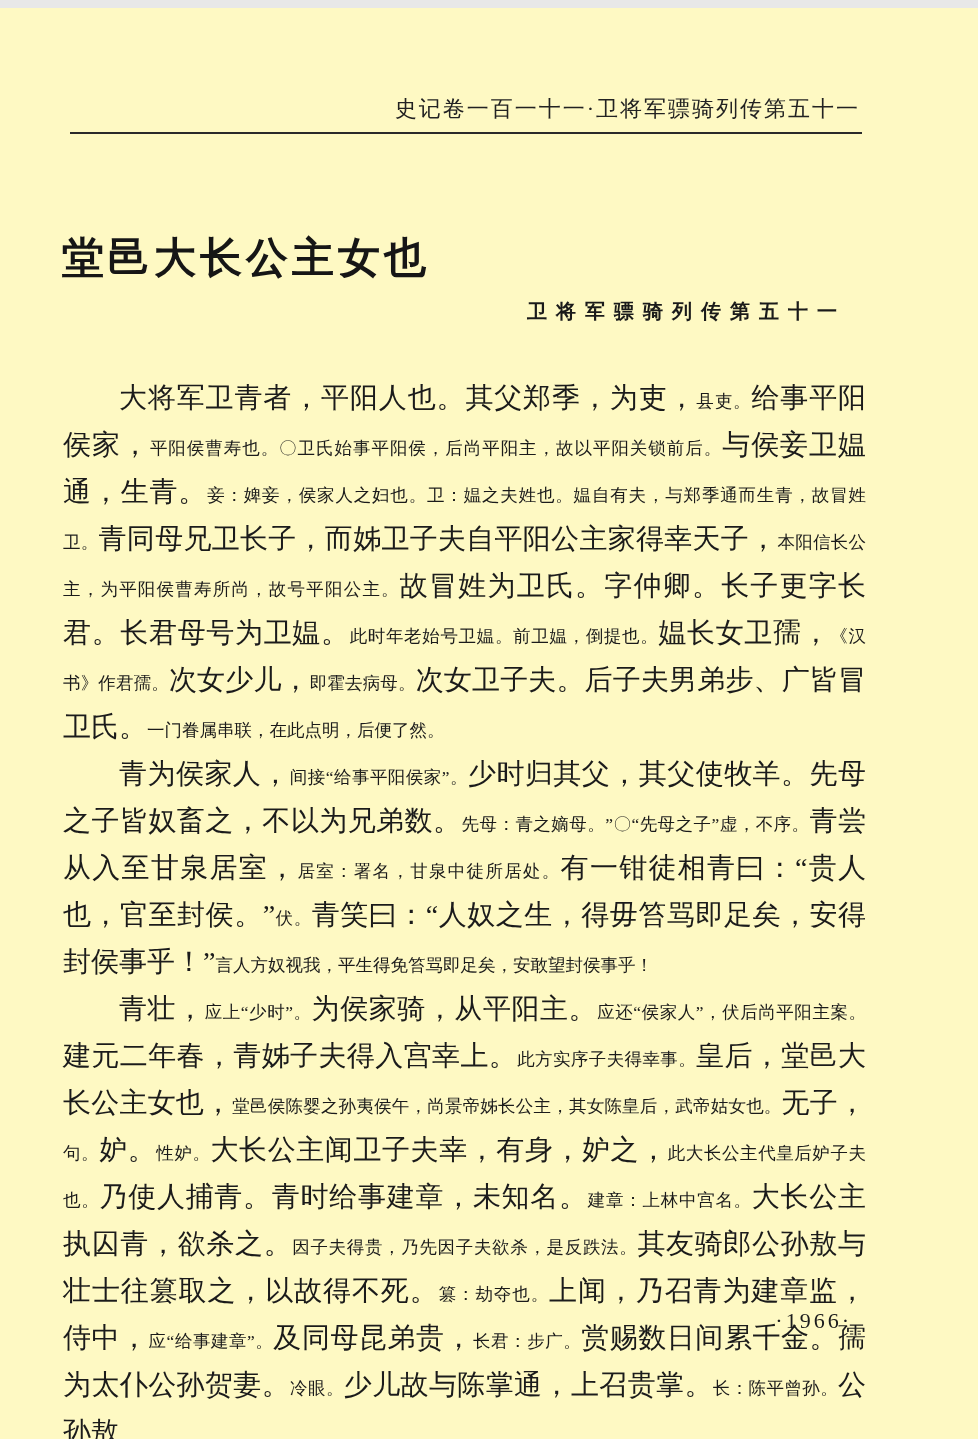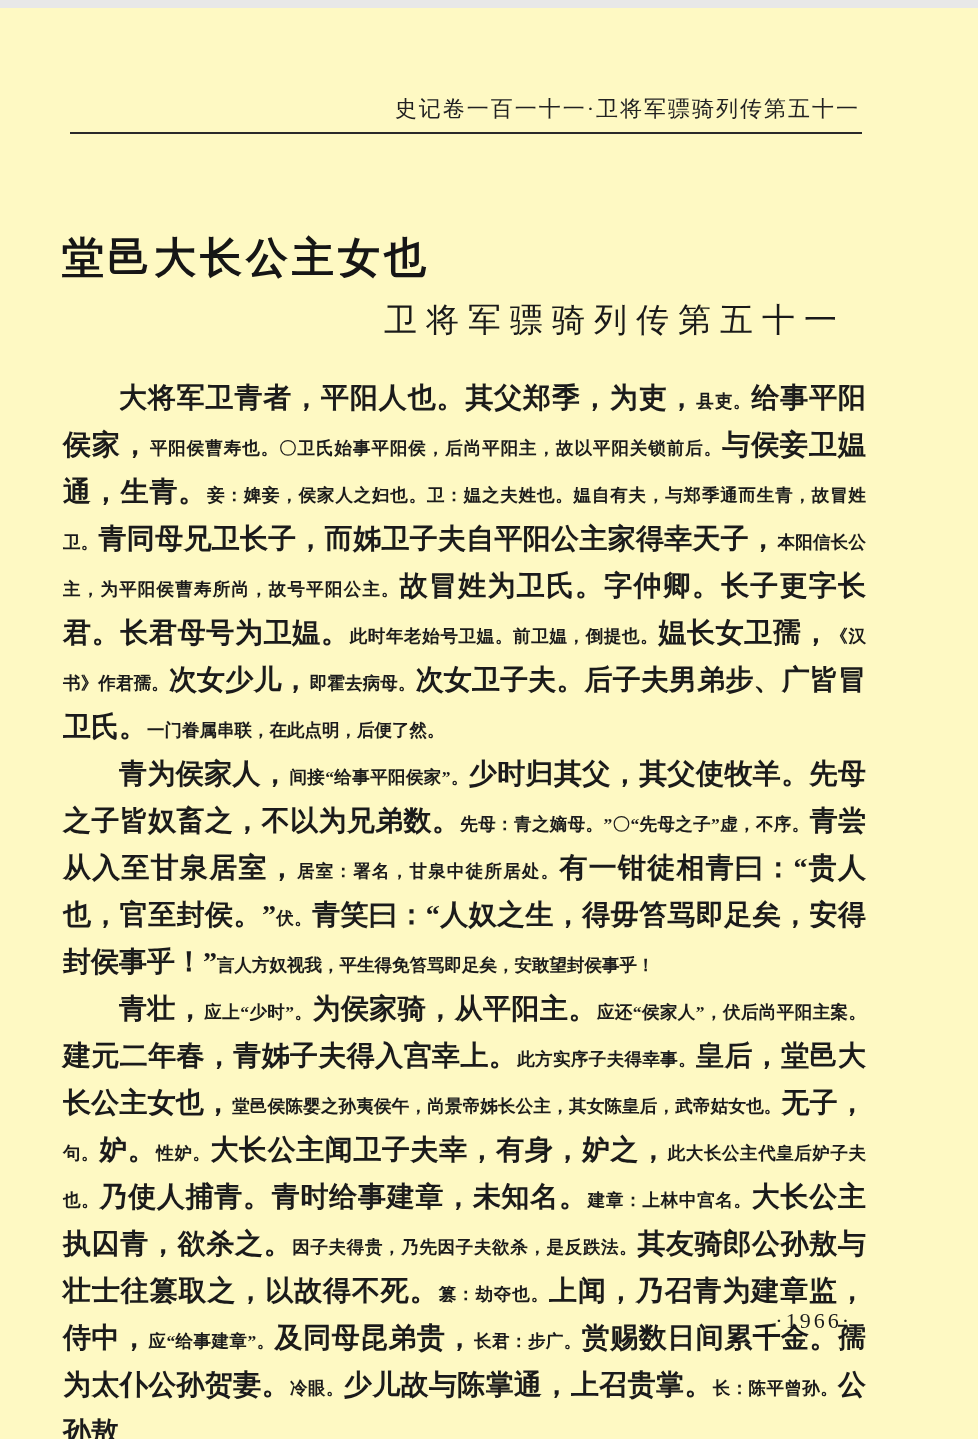--- a/index.html
+++ b/index.html
@@ -45,40 +45,39 @@
     font-weight: bold;
     letter-spacing: 4px;
     color: #161616;
     white-space: nowrap;
   }
   .section-title {
     position: absolute;
     top: 290px;
     right: 132px;
     margin: 0;
-    font-size: 33px;
-    font-weight: normal;
+    font-size: 20px;
+    font-weight: bold;
     letter-spacing: 9px;
     color: #1a1a1a;
     white-space: nowrap;
   }
   .body-text {
     position: absolute;
     top: 368px;
     left: 63px;
     width: 803px;
     text-align: justify;
     color: #1b1b1b;
   }
   .body-text p {
     margin: 0;
     text-indent: 2em;
     font-size: 28px;
     line-height: 43px;
-    font-weight: bold;
   }
   .seg-main {
     font-size: 28px;
   }
   .seg-note {
     font-size: 17.5px;
   }
   .page-number {
     position: absolute;
     top: 1300px;

